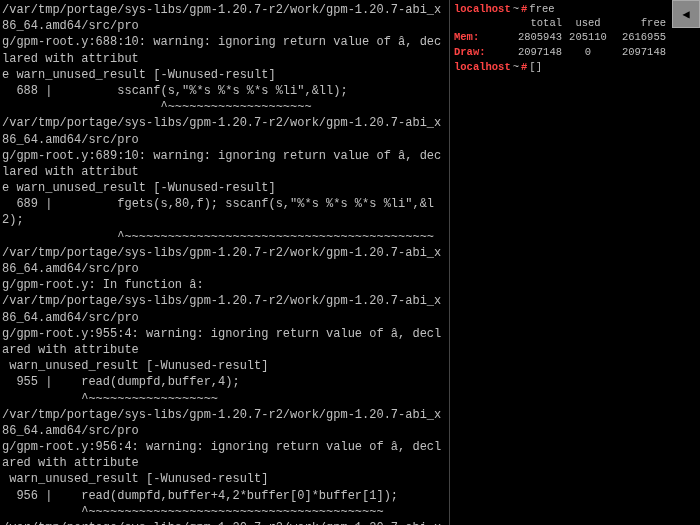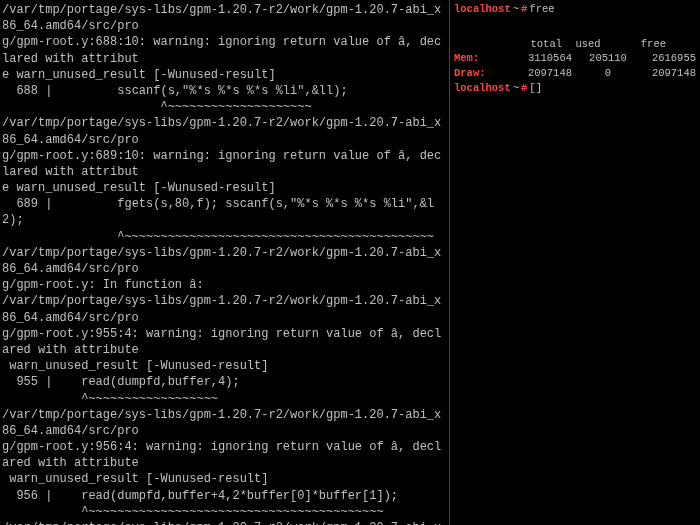--- a/index.html
+++ b/index.html
@@ -71,21 +71,21 @@
       gap: 2px;
     }
 
     .free-label {
       color: #ff4444;
       font-weight: bold;
     }
 
     .free-row {
       display: flex;
-      gap: 10px;
+      gap: 0px;
       line-height: 1.4;
     }
 
     .free-row-label {
       color: #ff4444;
       font-weight: bold;
       width: 48px;
       flex-shrink: 0;
     }
 
@@ -99,21 +99,20 @@
       color: #c0c0c0;
       font-size: 10.5px;
       padding: 2px 4px;
       overflow: hidden;
     }
     .code-text { color: #c0c0c0; }
 
     .free-cols-row {
       display: flex;
       margin-left: 48px;
-      margin-top: 21px;
     }
   </style>
 </head>
 <body>
 
 <div id="left-panel">/var/tmp/portage/sys-libs/gpm-1.20.7-r2/work/gpm-1.20.7-abi_x86_64.amd64/src/pro
 g/gpm-root.y:688:10: warning: ignoring return value of â, declared with attribut
 e warn_unused_result [-Wunused-result]
   688 |         sscanf(s,"%*s %*s %*s %li",&amp;ll);
                       ^~~~~~~~~~~~~~~~~~~~~
@@ -167,21 +166,21 @@
         <span class="free-label">#</span>
         <span class="code-text">free</span>
       </div>
       <div class="free-cols-row">
         <span class="col-total">total</span>
         <span class="col-used">used</span>
         <span class="col-free">free</span>
       </div>
       <div class="free-row">
         <span class="free-row-label">Mem:</span>
-        <span class="col-total">3110564</span>
+        <span class="col-total">2805943</span>
         <span class="col-used">205110</span>
         <span class="col-free">2616955</span>
       </div>
       <div class="free-row">
         <span class="free-row-label">Draw:</span>
         <span class="col-total">2097148</span>
         <span class="col-used">0</span>
         <span class="col-free">2097148</span>
       </div>
       <div class="free-header">

